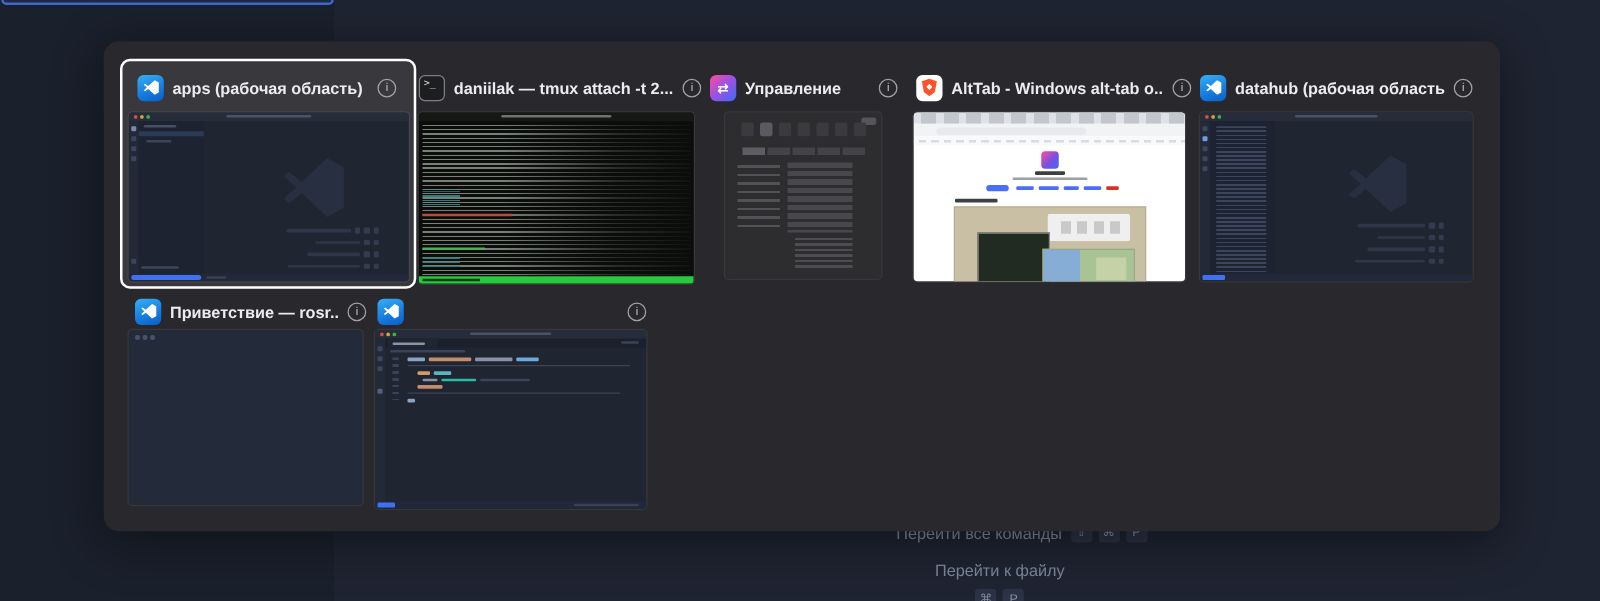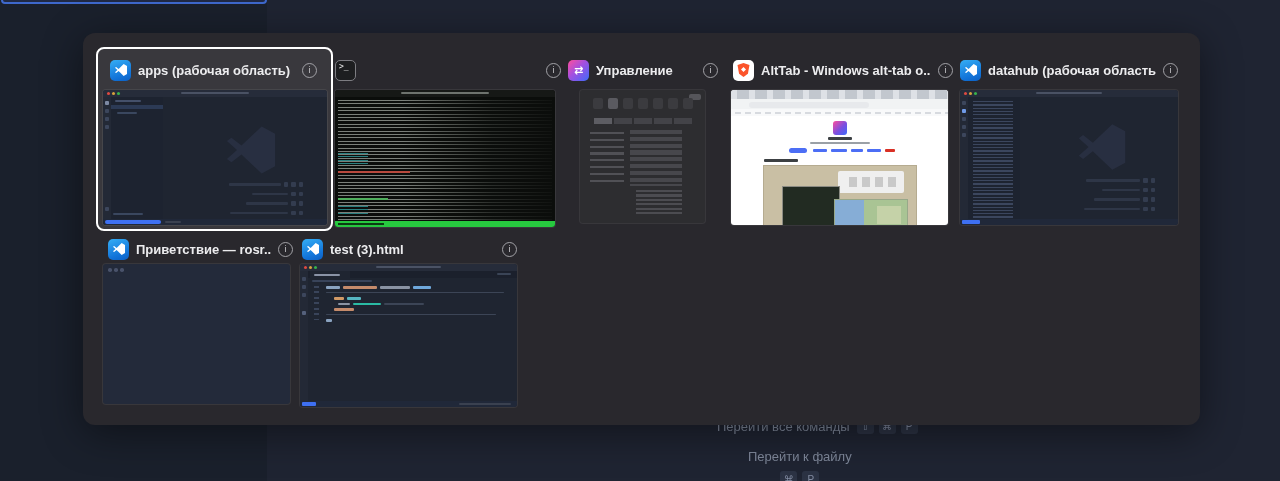--- a/index.html
+++ b/index.html
@@ -225,20 +225,21 @@
           <div style="position:absolute;left:62px;top:2px;width:16px;height:2px;background:#3a4150;border-radius:1px"></div>
         </div>
       </div>
     </div>
 
     <div>
       <div class="cell-head" style="left:252px; top:26px; width:226px;">
         <span class="appico ico-term">
             <span>&gt;_</span>
           </span>
+        <span class="cell-title">daniilak — tmux attach -t 2...</span>
         <span class="info">i</span>
       </div>
       <div class="thumb term" style="left:252px; top:57px; width:220px; height:137px;">
         <div class="t-top">
             <b></b>
           </div>
         <div class="t-body"></div>
         <div class="sel-a"></div>
           <div class="sel-b"></div>
         <div class="red-l"></div>
@@ -391,21 +392,20 @@
       </div>
     </div>
 
     <div>
       <div class="cell-head" style="left:219px; top:205px; width:215px;">
         <span class="appico ico-vscode">
           <svg viewBox="0 0 100 100">
               <path fill="#ffffff" d="M69 8 L33 42 L15 28 L7 34 L25 50 L7 66 L15 72 L33 58 L69 92 L93 79 L93 21 Z"></path>
             </svg>
         </span>
-        <span class="cell-title">test (3).html</span>
         <span class="info">i</span>
       </div>
       <div class="thumb vsc" style="left:217px; top:231px; width:217px; height:143px;">
         <div class="tbar">
             <i class="tl r"></i>
             <i class="tl y"></i>
             <i class="tl g"></i>
             <span class="tbar-title"></span>
           </div>
         <div class="abar">

